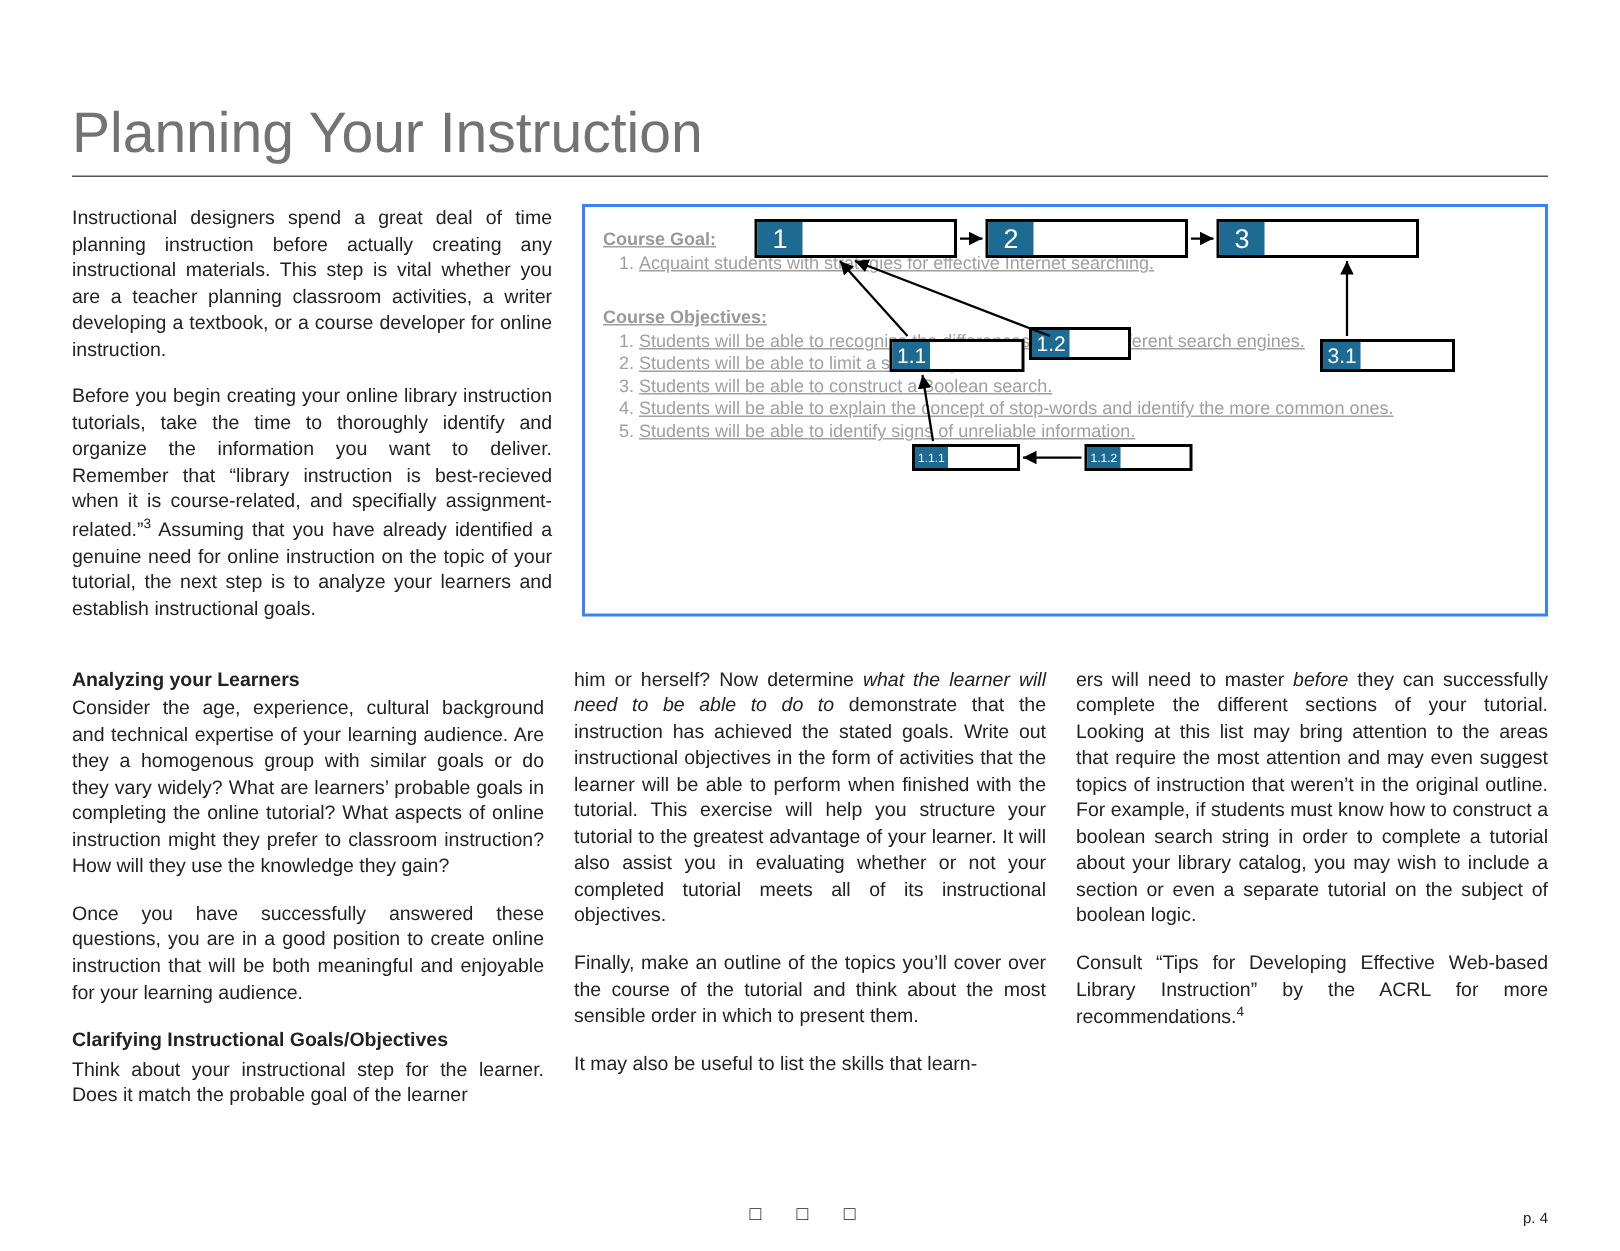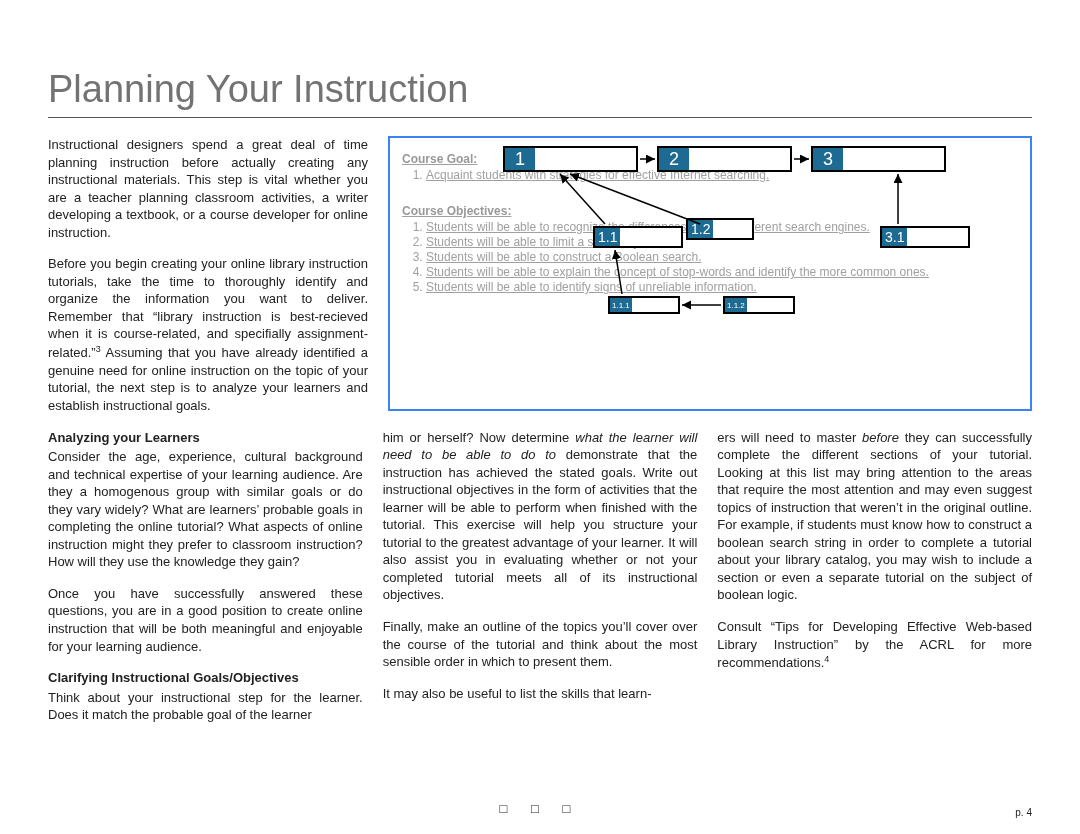--- a/index.html
+++ b/index.html
@@ -83,21 +83,21 @@
   .flownode.small .num { font-size: 14px; padding: 0 3px; min-width: 14px; }
   .flownode.xsmall { height: 18px; }
   .flownode.xsmall .num { font-size: 8px; padding: 0 2px; min-width: 12px; }
   .arrow {
     position: absolute;
     pointer-events: none;
   }
   .row2 {
     display: flex;
     gap: 20px;
-    margin-top: 14px;
+    margin-top: 29px;
   }
   .col3 {
     width: 320px;
     font-size: 13px;
     line-height: 1.35;
     text-align: justify;
   }
   .sect-hd {
     font-weight: bold;
     font-size: 13px;

